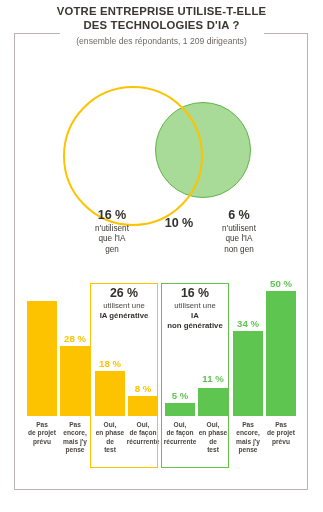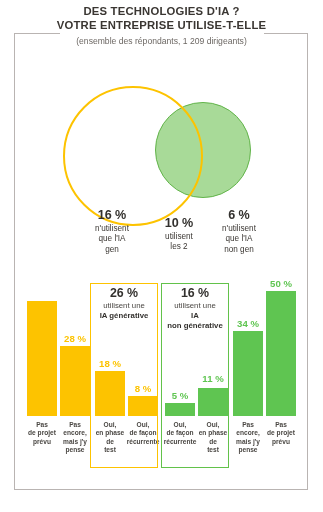--- a/index.html
+++ b/index.html
@@ -223,37 +223,36 @@
     font-weight: bold;
   }
 </style>
 </head>
 <body>
 
 <div id="frame"></div>
 <div id="frame-notch"></div>
 
 <div id="title-block">
+  <div class="title-line">VOTRE ENTREPRISE UTILISE-T-ELLE</div>
   <div class="title-line">DES TECHNOLOGIES D'IA ?</div>
-  <div class="title-line">VOTRE ENTREPRISE UTILISE-T-ELLE</div>
   <div id="subtitle">(ensemble des répondants, 1 209 dirigeants)</div>
 </div>
 
 <div id="venn">
   <div id="circle-yellow"></div>
   <div id="circle-green"></div>
 
   <div class="venn-label" id="venn-left">
     <span class="venn-pct">16 %</span>
     <span class="venn-desc multiline">n'utilisent<br>que l'IA<br>gen</span>
   </div>
 
   <div class="venn-label" id="venn-mid">
     <span class="venn-pct">10 %</span>
-    <span class="venn-desc multiline">utilisent<br>les 2</span>
   </div>
 
   <div class="venn-label" id="venn-right">
     <span class="venn-pct">6 %</span>
     <span class="venn-desc multiline">n'utilisent<br>que l'IA<br>non gen</span>
   </div>
 </div>
 
 <div id="chart">
   <div id="plot">

